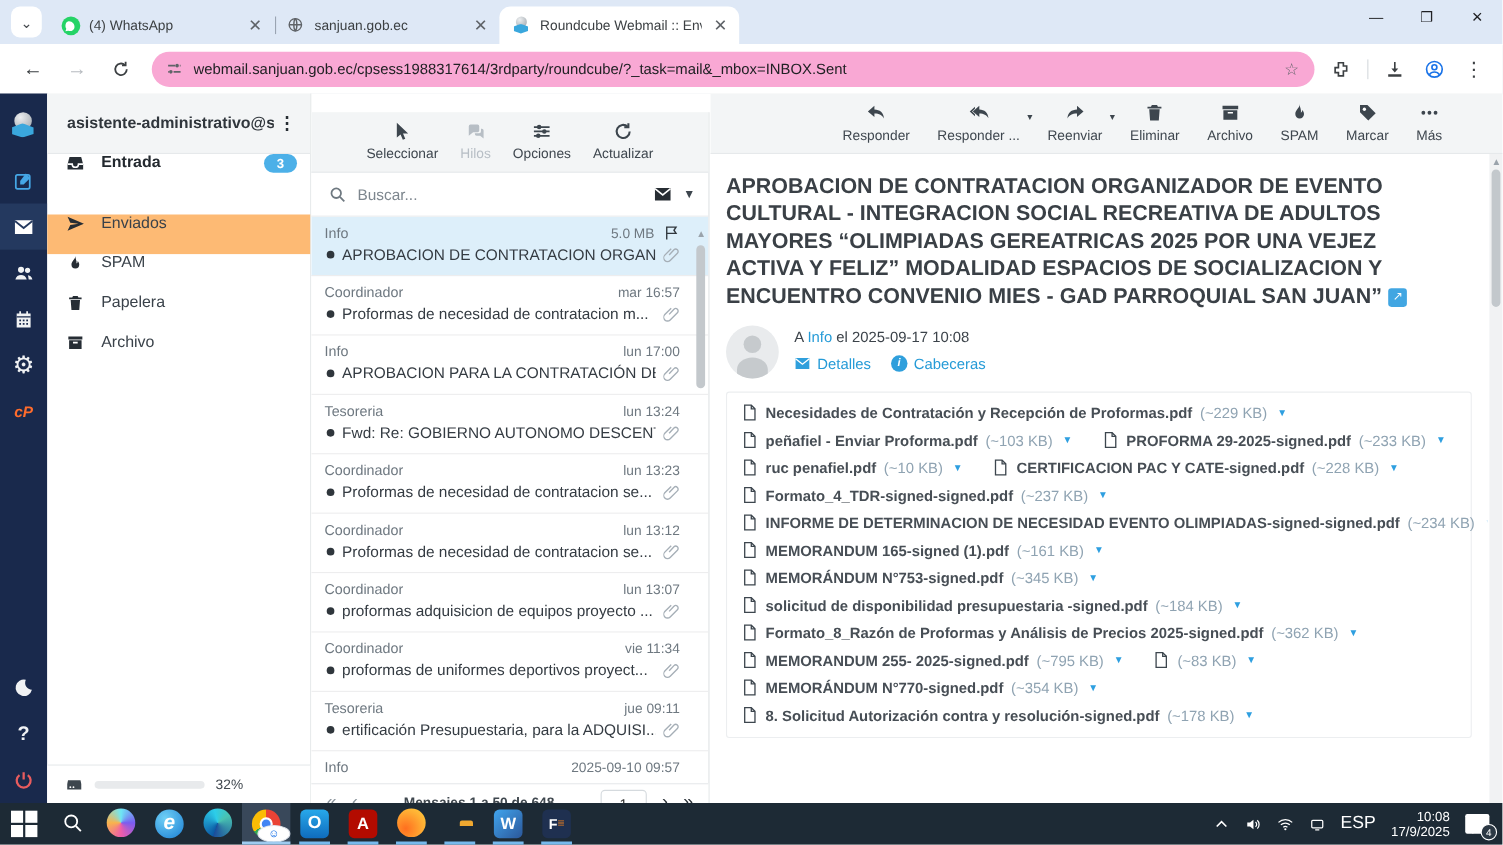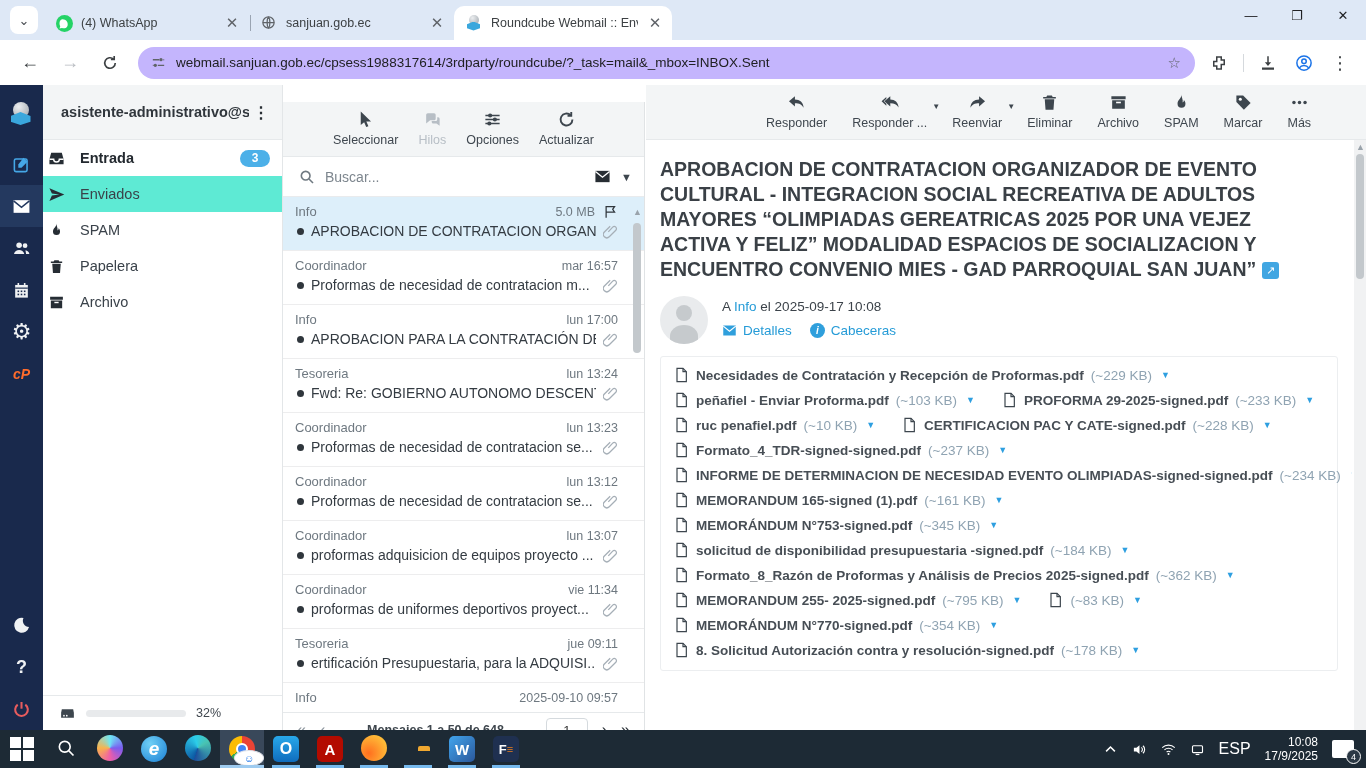--- a/index.html
+++ b/index.html
@@ -15,21 +15,21 @@
   .tab.active { background:#fff; width:218px; }
   .tab-title { flex:1; font-size:12.5px; white-space:nowrap; overflow:hidden; }
   .tab-close { font-size:15px; color:#5f6368; width:18px; height:18px; border-radius:50%; display:flex; align-items:center; justify-content:center; }
   .tab-fav { width:17px; height:17px; display:flex; align-items:center; justify-content:center; flex:none; }
   .win-controls { margin-left:auto; display:flex; align-items:flex-start; height:40px; }
   .win-controls span { width:46px; height:30px; display:flex; align-items:center; justify-content:center; color:#202124; font-size:13px; }
 
   .btoolbar { position:absolute; top:40px; left:0; right:0; height:45px; background:#fff; display:flex; align-items:center; padding:0 10px; box-shadow:0 1px 0 #e3e6ea; }
   .nav-btn { width:32px; height:32px; display:flex; align-items:center; justify-content:center; font-size:18px; color:#3c4043; margin:0 4px; }
   .nav-btn.disabled { color:#b8bcc1; }
-  .omnibox { flex:1; height:32px; background:#c4b5fd; border-radius:16px; display:flex; align-items:center; padding:0 10px 0 12px; margin:0 8px; }
+  .omnibox { flex:1; height:32px; background:#f9a8d4; border-radius:16px; display:flex; align-items:center; padding:0 10px 0 12px; margin:0 8px; }
   .omni-url { flex:1; font-size:13.5px; color:#202124; white-space:nowrap; overflow:hidden; }
   .omni-star { color:#5f6368; font-size:15px; padding:0 4px; }
   .bt-right { display:flex; align-items:center; gap:4px; }
   .bt-right .nav-btn { margin:0; }
   .bt-sep { width:1px; height:18px; background:#d5d9dd; margin:0 4px; }
   .ic svg { width:1em; height:1em; display:block; }
   .ic { display:inline-flex; }
 
   
   .app { position:absolute; top:85px; left:0; right:0; height:645px; background:#fff; }
@@ -46,22 +46,22 @@
   .rc-logo { position:relative; width:26px; height:26px; }
   .rc-sphere { position:absolute; left:4px; top:0; width:16px; height:16px; border-radius:50%; background:radial-gradient(circle at 35% 30%, #eceef0, #9aa2a9); }
   .rc-cube { position:absolute; left:2px; top:10px; width:20px; height:13px; background:#3aa7dd; clip-path:polygon(50% 0,100% 30%,100% 75%,50% 100%,0 75%,0 30%); }
 
   
   .folderpane { position:absolute; left:43px; top:0; width:240px; height:100%; background:#fff; border-right:1px solid #e3e6e8; }
   .acct { height:55px; background:#f3f5f6; display:flex; align-items:center; padding:0 8px 0 18px; border-bottom:1px solid #e6e9eb; }
   .acct-label { flex:1; font-size:14.5px; font-weight:bold; color:#30363c; white-space:nowrap; overflow:hidden; }
   .acct-menu { color:#272d33; font-size:16px; letter-spacing:1px; padding:0 4px; font-weight:bold; }
   .folders { list-style:none; }
-  .folder { height:36px; display:flex; align-items:center; padding:0 12px 0 5px; color:#3a424a; }
-  .folder.selected { background:#5eead4; }
+  .folder { height:36px; display:flex; align-items:flex-start; padding:0 12px 0 17px; color:#3a424a; }
+  .folder.selected { background:#fdba74;margin-top:19px; }
   .folder .f-ic { width:19px; color:#262d34; font-size:17px; margin-right:13px; }
   .f-label { font-size:14.5px; flex:1; }
   .folder.bold .f-label { font-weight:bold; color:#23292f; }
   .badge { background:#4cb0e8; color:#fff; font-size:12px; font-weight:bold; border-radius:10px; min-width:30px; height:17px; display:flex; align-items:center; justify-content:center; }
   .quota { position:absolute; bottom:0; left:0; width:100%; height:35px; border-top:1px solid #e6e9eb; display:flex; align-items:center; padding:0 12px 0 16px; gap:10px; background:#fff; }
   .quota-ic { color:#3d464e; font-size:17px; }
   .quota-track { width:100px; height:7px; background:#e8eaec; border-radius:4px; overflow:hidden; }
   .quota-fill { height:100%; background:#55b3e8; border-radius:4px; }
   .quota-label { font-size:12.5px; color:#41484f; }
 

